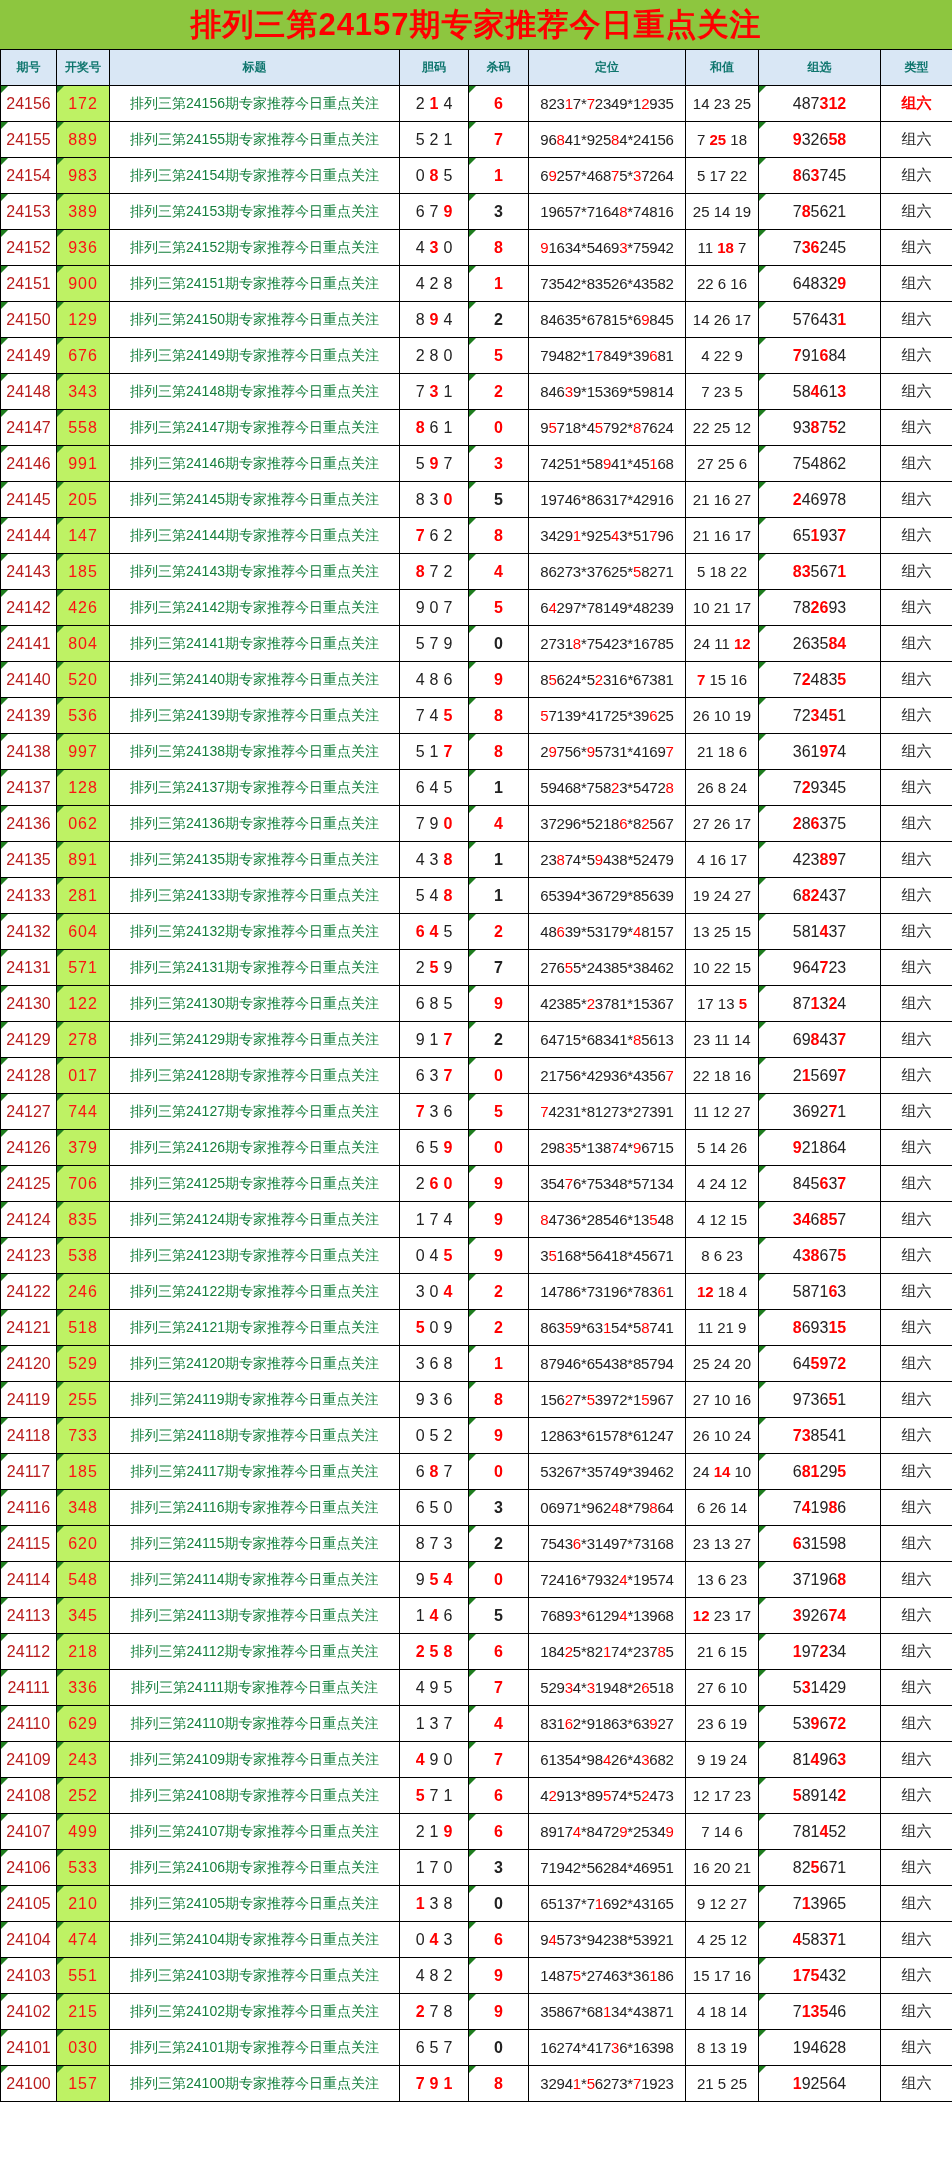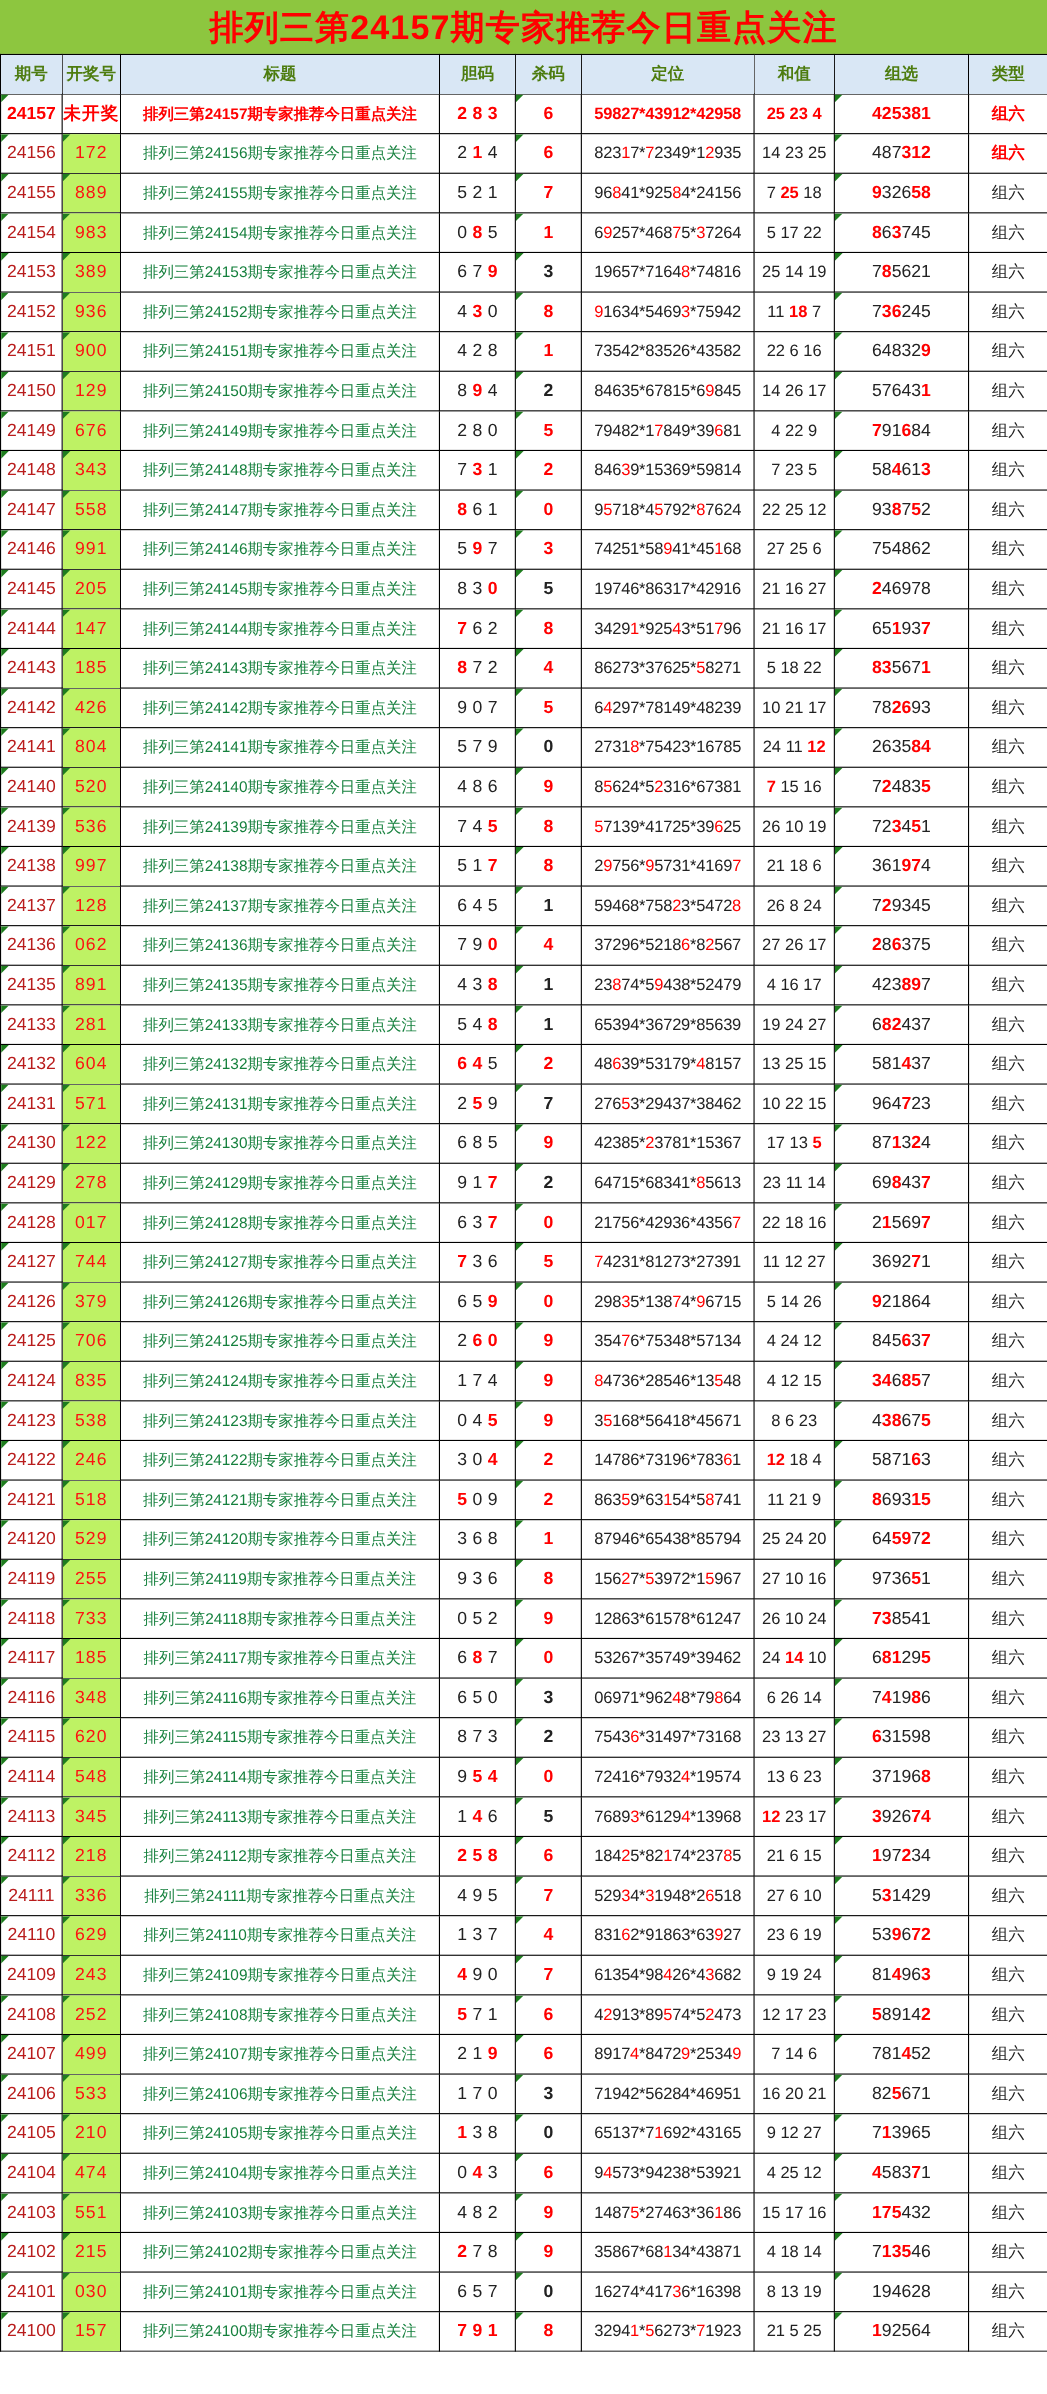--- a/index.html
+++ b/index.html
@@ -6,21 +6,21 @@
   body{width:952px;font-family:"Liberation Sans","DejaVu Sans",sans-serif;}
   .title-bar{
     height:49px;background:#8dc63f;display:flex;align-items:center;justify-content:center;
   }
   .title-bar .t{color:#ff0000;font-weight:bold;font-size:31px;letter-spacing:1px;}
   table{border-collapse:collapse;width:952px;table-layout:fixed;}
   th,td{
     border:1px solid #000;height:35px;text-align:center;padding:0;
     position:relative;overflow:hidden;white-space:pre;vertical-align:middle;
   }
-  thead th{background:#d9e7f5;color:#4d7c0f;font-weight:bold;font-size:15px;}
+  thead th{background:#d9e7f5;color:#0f766e;font-weight:bold;font-size:12px;}
   td{font-size:16px;color:#222;}
   .c-title{font-size:14px;color:#15803d;}
   .c-result{background:#bef264;color:#fd1212;font-weight:normal;font-size:16px;letter-spacing:1px;}
   .c-period{font-size:16px;color:#b91c1c;}
   .c-dan span{margin:0 2.5px;}
   .c-sha{font-weight:bold;}
   .c-ding{font-size:15px;letter-spacing:-0.2px;}
   .c-he{font-size:15px;}
   .c-zu{font-size:16px;}
   .c-type{font-size:15px;color:#1d1d1d;}
@@ -61,31 +61,20 @@
       <th>标题</th>
       <th>胆码</th>
       <th>杀码</th>
       <th>定位</th>
       <th>和值</th>
       <th>组选</th>
       <th>类型</th>
     </tr>
   </thead>
   <tbody>
-      <tr class="hot">
-    <td class="c-period tri">24157</td>
-    <td class="c-result">未开奖</td>
-    <td class="c-title">排列三第24157期专家推荐今日重点关注</td>
-    <td class="c-dan"><span class="rd">2</span><span class="rd">8</span><span class="rd">3</span></td>
-    <td class="c-sha tri"><span class="rd">6</span></td>
-    <td class="c-ding"><span class="rd">59827*43912*42958</span></td>
-    <td class="c-he"><span class="rd">25 23 4</span></td>
-    <td class="c-zu tri"><span class="rd">425381</span></td>
-    <td class="c-type rd-b">组六</td>
-  </tr>
       <tr>
     <td class="c-period tri">24156</td>
     <td class="c-result tri">172</td>
     <td class="c-title">排列三第24156期专家推荐今日重点关注</td>
     <td class="c-dan"><span>2</span><span class="rd">1</span><span>4</span></td>
     <td class="c-sha tri"><span class="rd">6</span></td>
     <td class="c-ding"><span>823</span><span class="rd">1</span><span>7*</span><span class="rd">7</span><span>2349*1</span><span class="rd">2</span><span>935</span></td>
     <td class="c-he"><span>14 23 25</span></td>
     <td class="c-zu tri"><span>487</span><span class="rd">312</span></td>
     <td class="c-type rd-b">组六</td>
@@ -342,21 +331,21 @@
     <td class="c-he"><span>13 25 15</span></td>
     <td class="c-zu tri"><span>581</span><span class="rd">4</span><span>37</span></td>
     <td class="c-type">组六</td>
   </tr>
       <tr>
     <td class="c-period tri">24131</td>
     <td class="c-result tri">571</td>
     <td class="c-title">排列三第24131期专家推荐今日重点关注</td>
     <td class="c-dan"><span>2</span><span class="rd">5</span><span>9</span></td>
     <td class="c-sha tri"><span>7</span></td>
-    <td class="c-ding"><span>276</span><span class="rd">5</span><span>3*29437*38462</span></td>
+    <td class="c-ding"><span>276</span><span class="rd">5</span><span>5*24385*38462</span></td>
     <td class="c-he"><span>10 22 15</span></td>
     <td class="c-zu tri"><span>964</span><span class="rd">7</span><span>23</span></td>
     <td class="c-type">组六</td>
   </tr>
       <tr>
     <td class="c-period tri">24130</td>
     <td class="c-result tri">122</td>
     <td class="c-title">排列三第24130期专家推荐今日重点关注</td>
     <td class="c-dan"><span>6</span><span>8</span><span>5</span></td>
     <td class="c-sha tri"><span class="rd">9</span></td>

